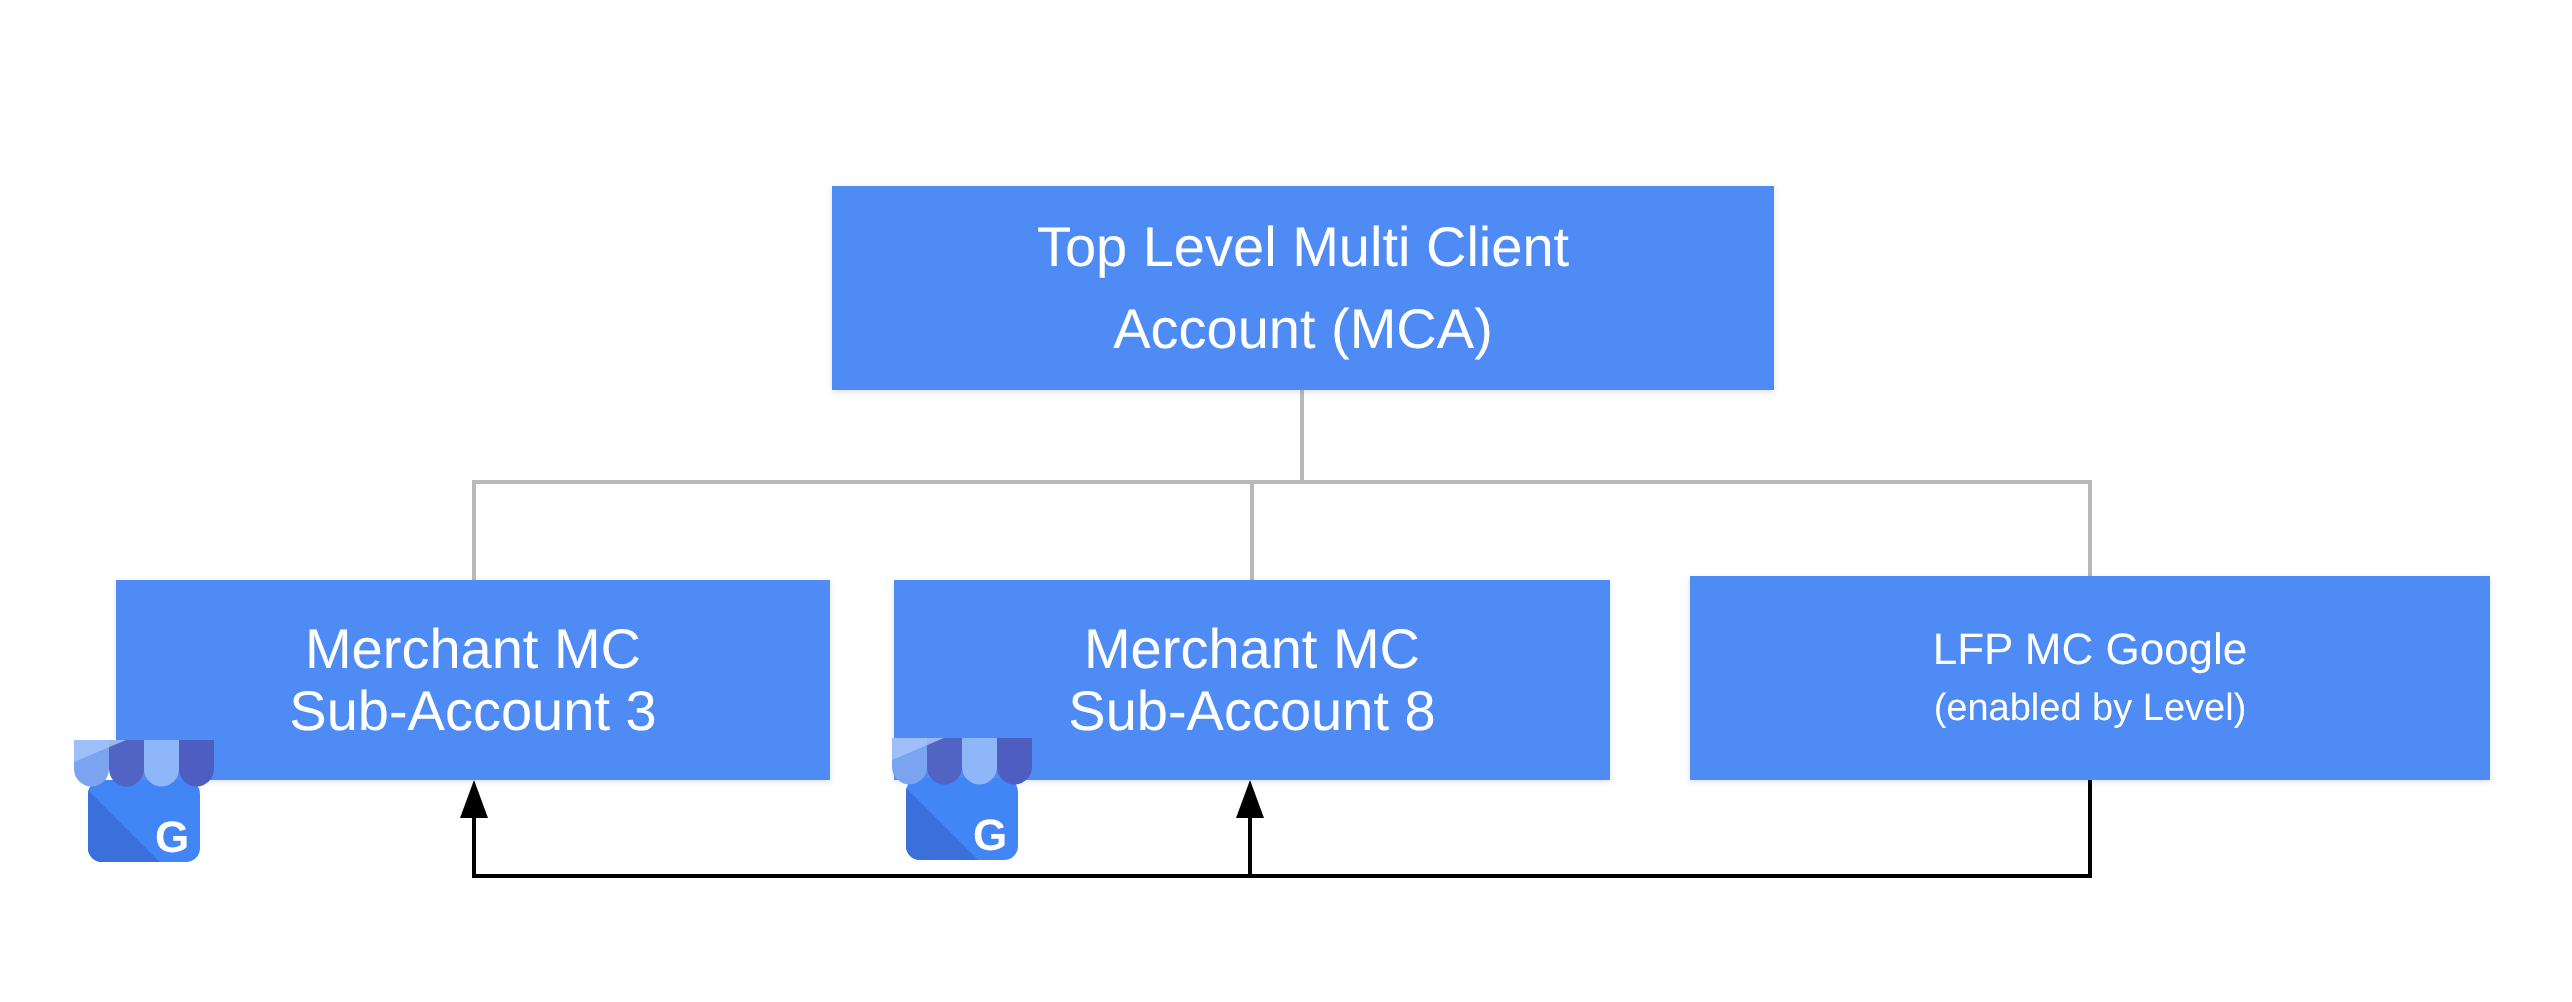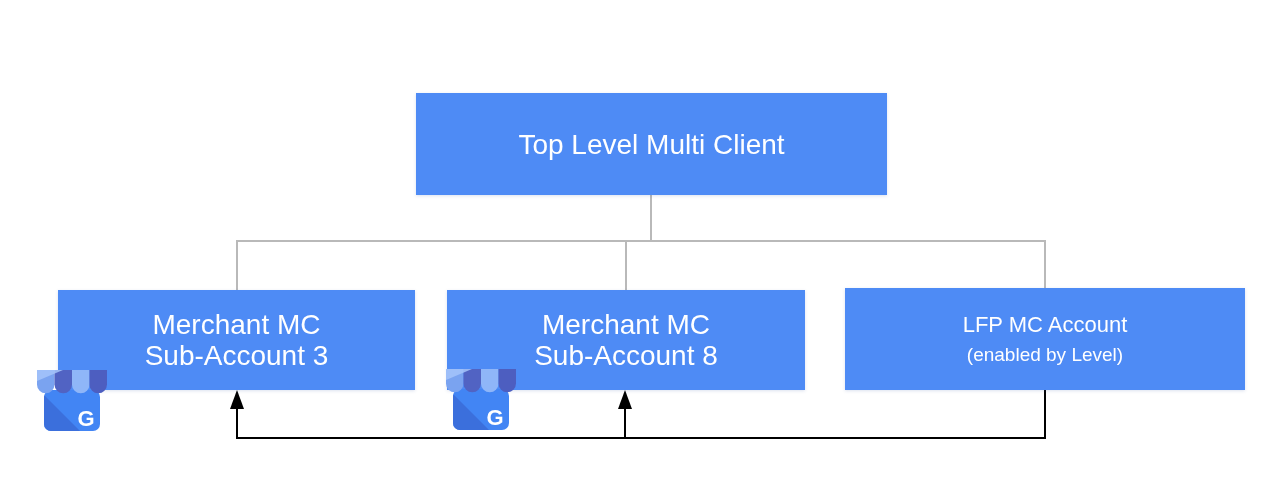--- a/index.html
+++ b/index.html
@@ -53,34 +53,35 @@
 
   <div class="kline" style="left:1044px; top:390px; width:2px; height:49px;"></div>
   <div class="kline" style="left:236px; top:437px; width:810px; height:2px;"></div>
   <div class="kline" style="left:236px; top:404px; width:2px; height:35px;"></div>
   <div class="arrowhead" style="left:230px; top:390px;"></div>
   <div class="kline" style="left:624px; top:404px; width:2px; height:35px;"></div>
   <div class="arrowhead" style="left:618px; top:390px;"></div>
 
   <div class="node node-big" style="left:416px; top:93px; width:471px; height:102px;">
     <div class="line1">Top Level Multi Client</div>
+    <div class="line2">Account (MCA)</div>
   </div>
 
   <div class="node node-mid" style="left:58px; top:290px; width:357px; height:100px;">
     <div class="line1">Merchant MC</div>
     <div class="line2">Sub-Account 3</div>
   </div>
 
   <div class="node node-mid" style="left:447px; top:290px; width:358px; height:100px;">
     <div class="line1">Merchant MC</div>
     <div class="line2">Sub-Account 8</div>
   </div>
 
   <div class="node node-lfp" style="left:845px; top:288px; width:400px; height:102px;">
-    <div class="line1">LFP MC Account</div>
+    <div class="line1">LFP MC Google</div>
     <div class="line2">(enabled by Level)</div>
   </div>
 
   <svg width="0" height="0" style="position:absolute" aria-hidden="true">
     <defs>
       <clipPath id="gb-body-clip">
           <rect x="7" y="25" width="56" height="41" rx="7"></rect>
         </clipPath>
       <g id="gb-icon">
         <rect x="7" y="25" width="56" height="41" rx="7" fill="#4285f4"></rect>

